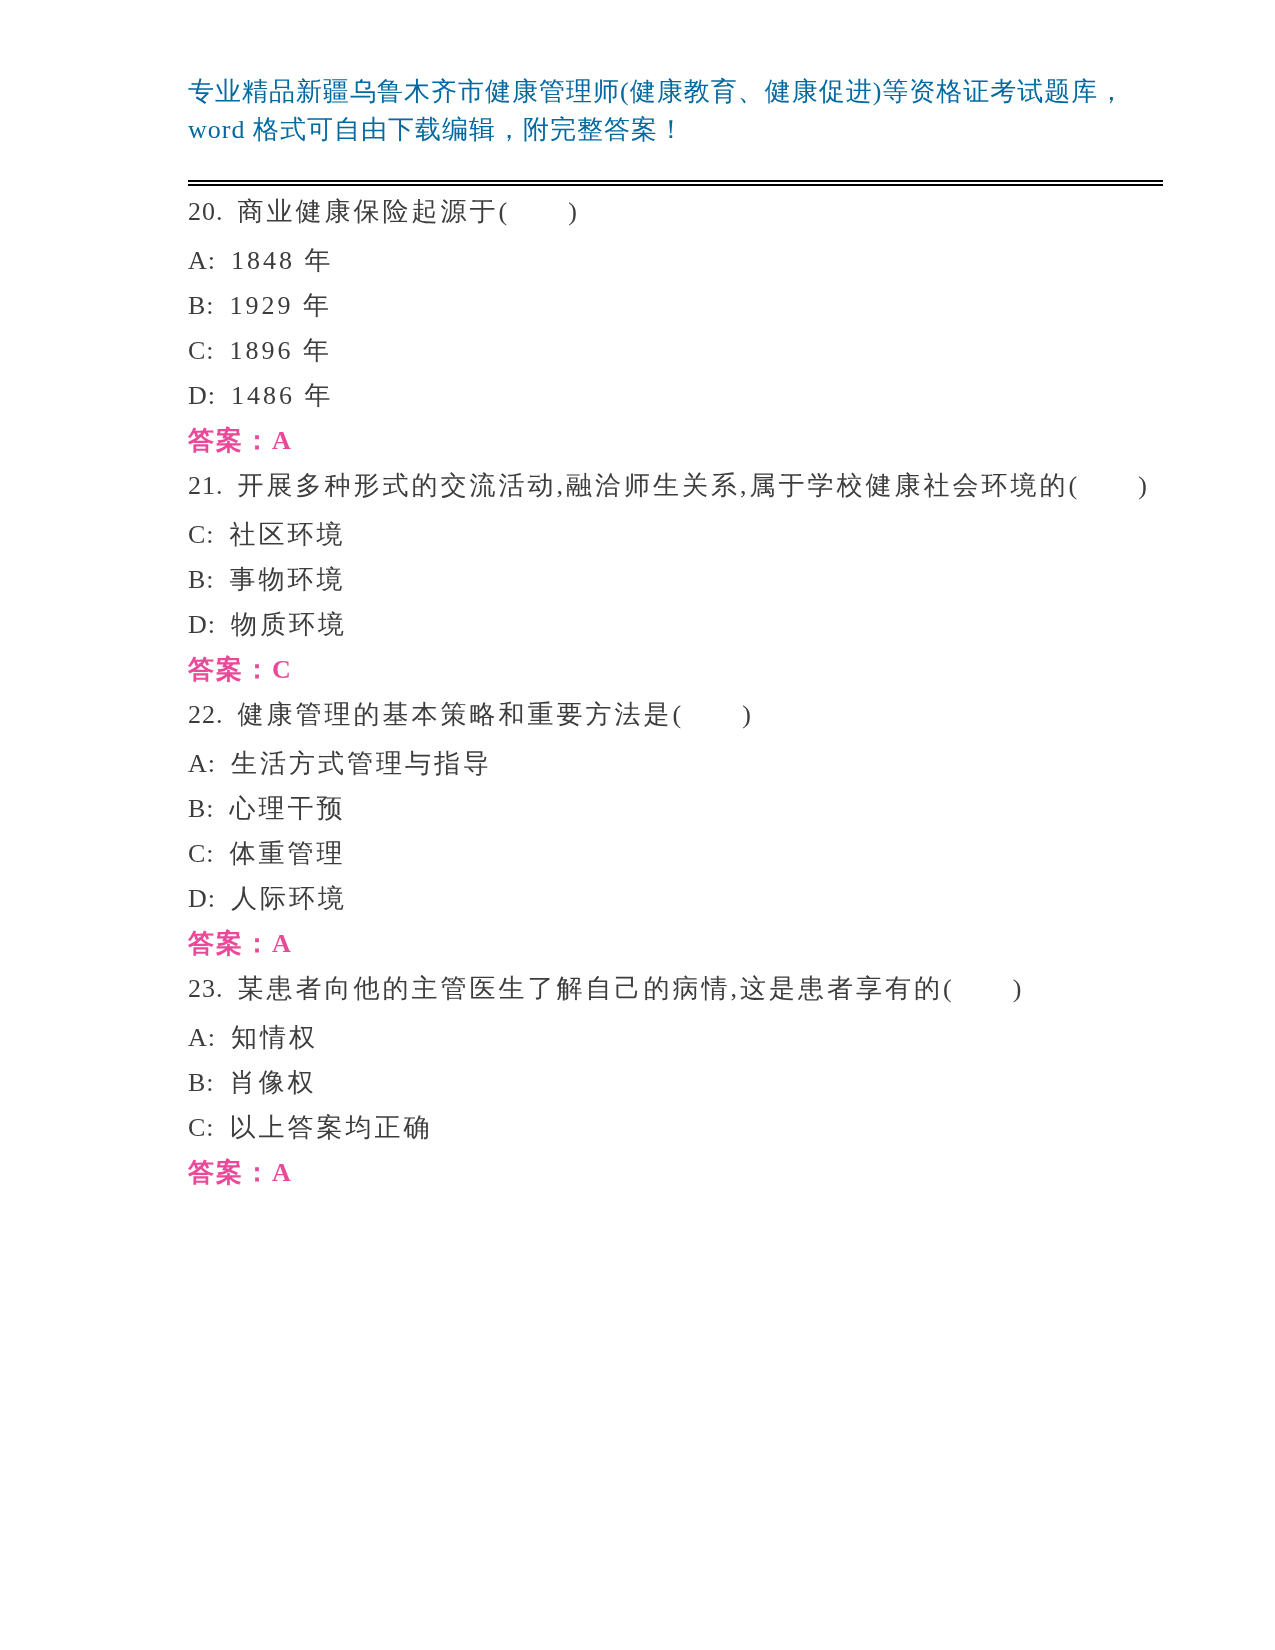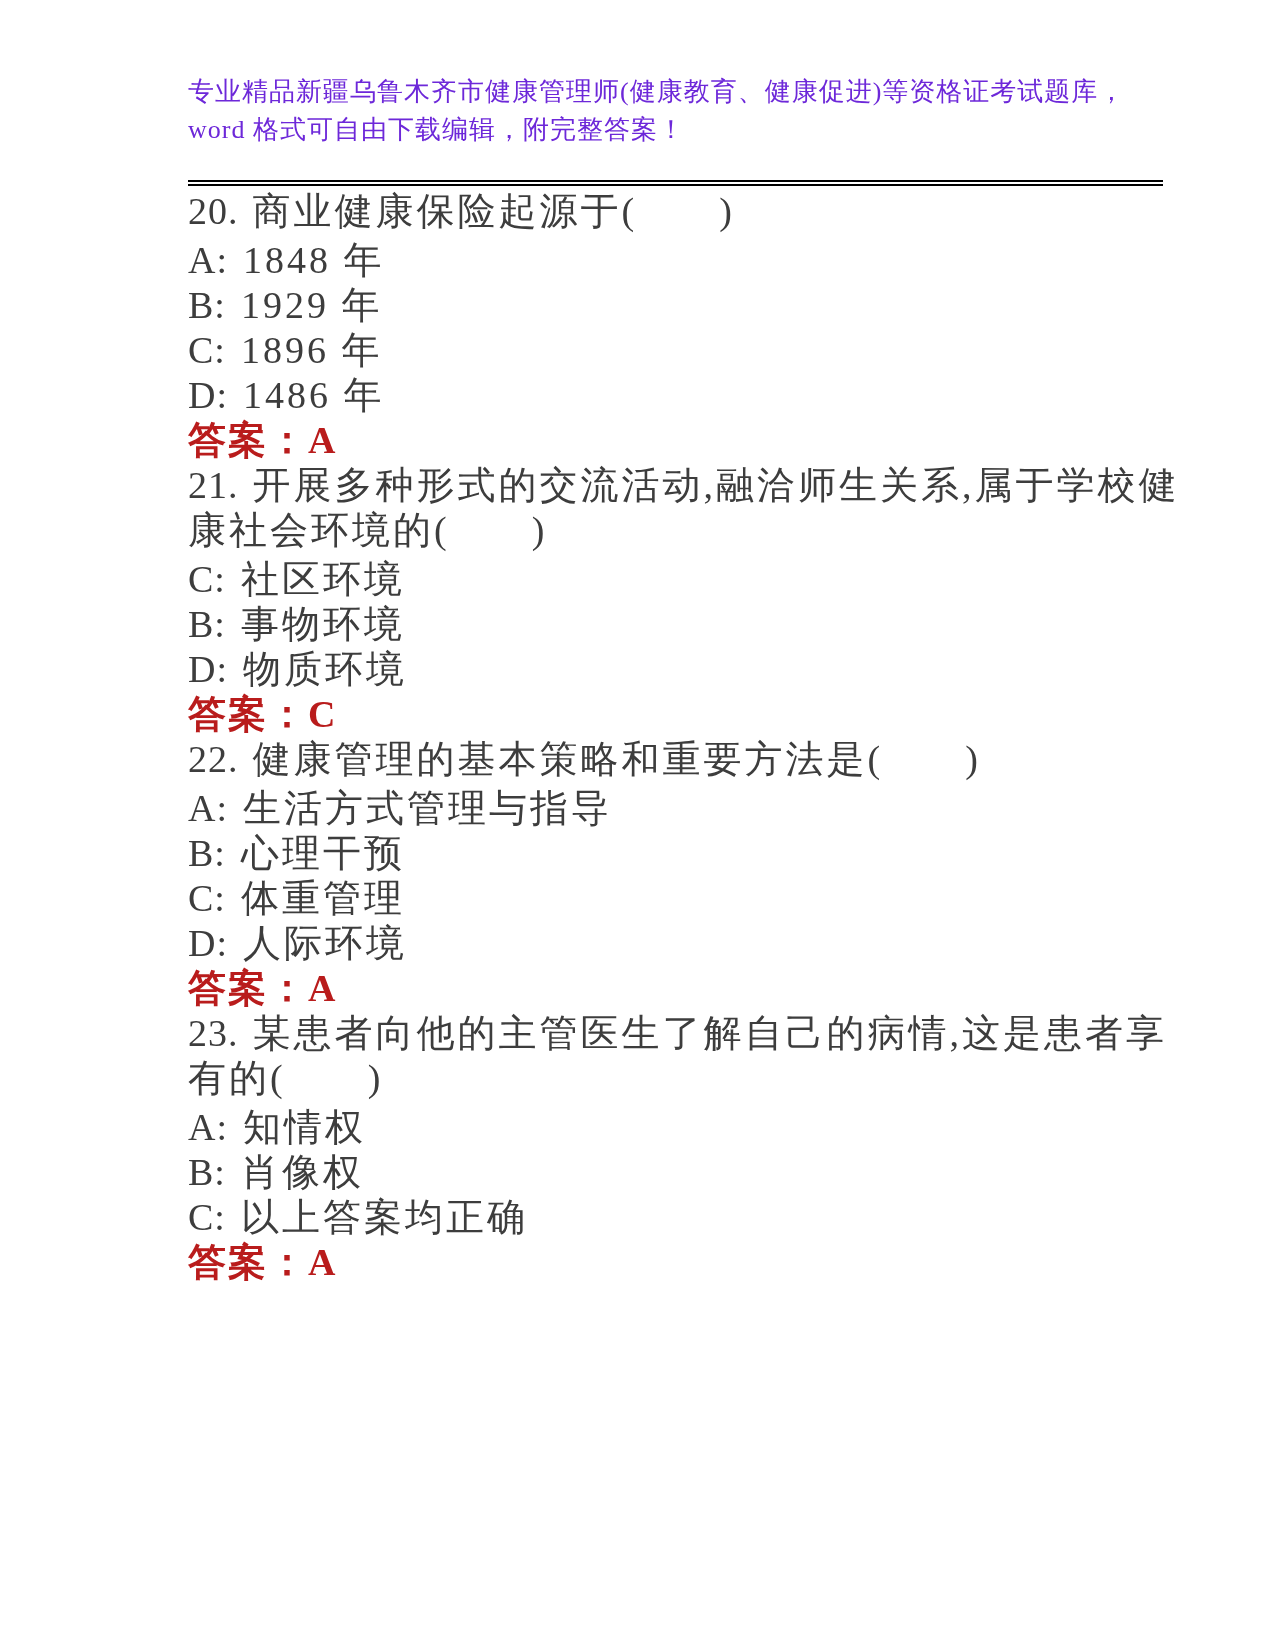--- a/index.html
+++ b/index.html
@@ -13,51 +13,51 @@
     width: 1275px; height: 1650px;
     padding: 73px 87px 0 188px;
     overflow: hidden;
     background: #ffffff;
   }
   
   .doc-header {
     font-size: 26px;
     line-height: 38px;
     letter-spacing: 1px;
-    color: #6d28d9;
+    color: #0369a1;
   }
   .doc-header .hline { white-space: nowrap; }
   .header-rule {
     width: 975px;
     height: 2px;
     margin-top: 31px;
     border-top: 2px solid #000;
     border-bottom: 2px solid #000;
   }
   
   .question {
-    font-size: 38px;
+    font-size: 26px;
     line-height: 45px;
     letter-spacing: 3px;
     max-width: 1000px;
   }
   .question.first { margin-top: 3px; }
   .question + .question { }
   .q-num {
     letter-spacing: 1px;
     padding-right: 14px;
   }
   .options { margin-top: 4px; }
   .opt-label {
     letter-spacing: 1px;
     padding-right: 15px;
   }
   .answer {
     font-weight: bold;
-    color: #b91c1c;
+    color: #ec4899;
     letter-spacing: 2px;
   }
 </style>
 </head>
 <body>
 
 <div class="page">
 
   <div class="doc-header">
     <div class="hline">专业精品新疆乌鲁木齐市健康管理师(健康教育、健康促进)等资格证考试题库，</div>

